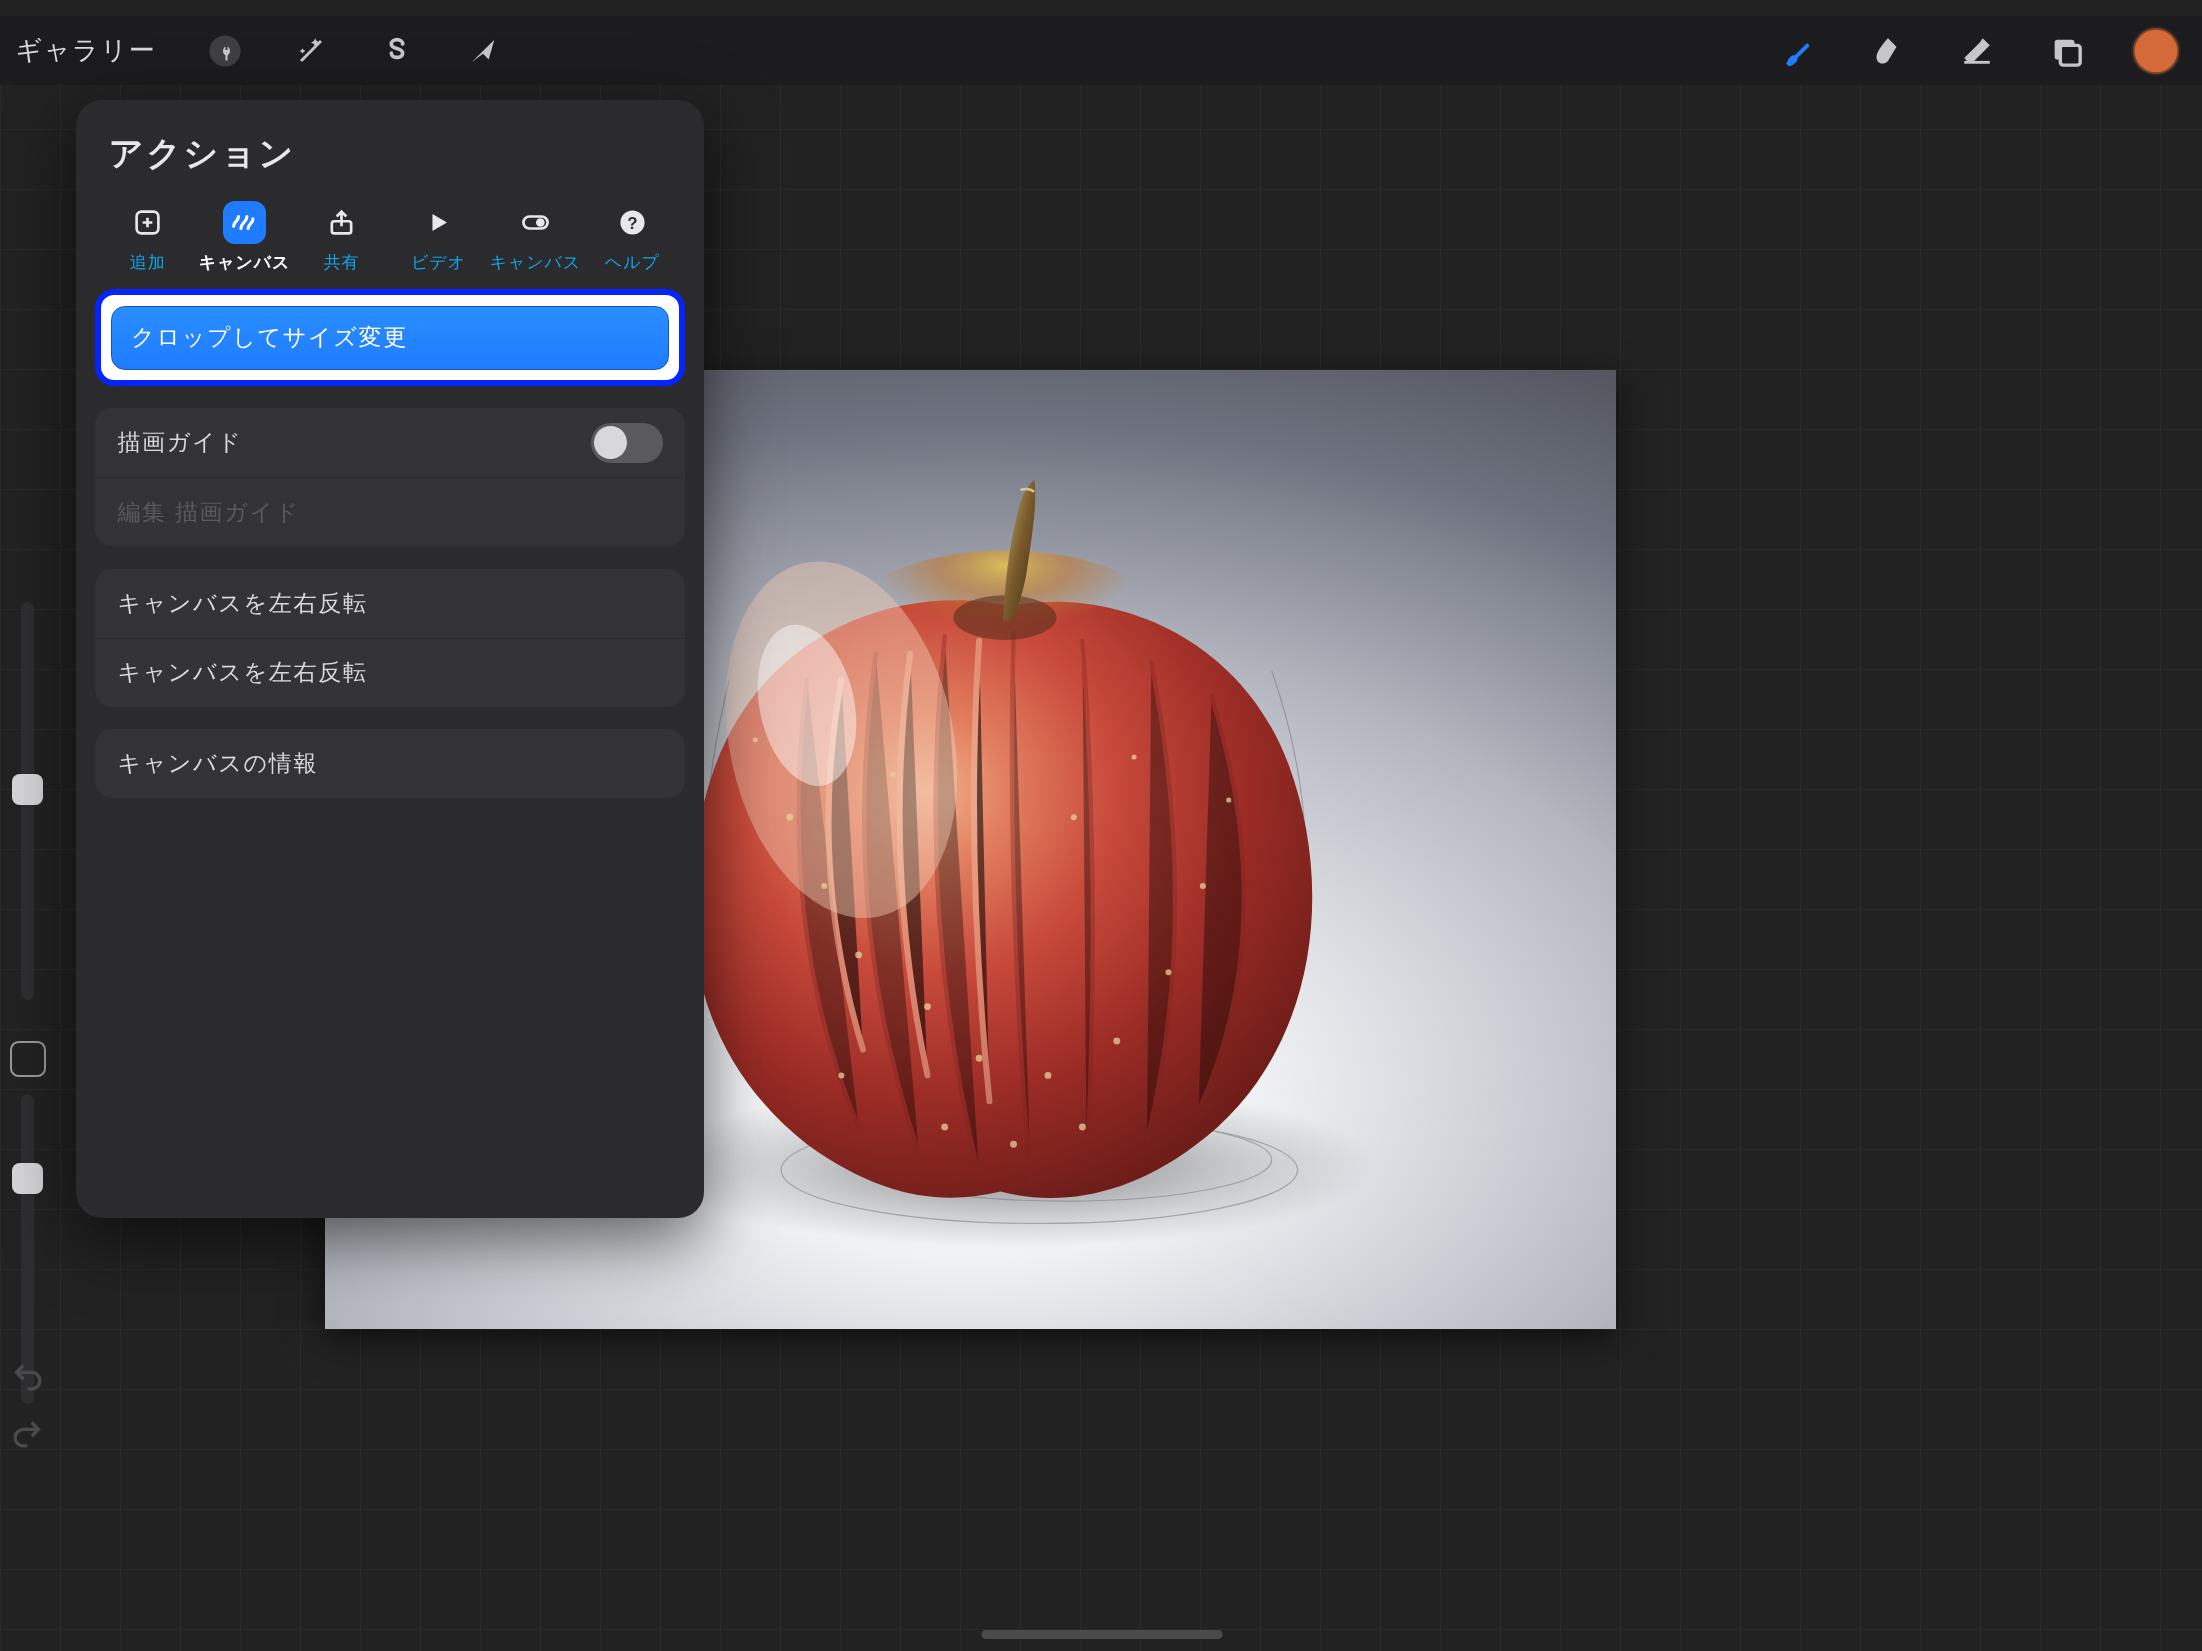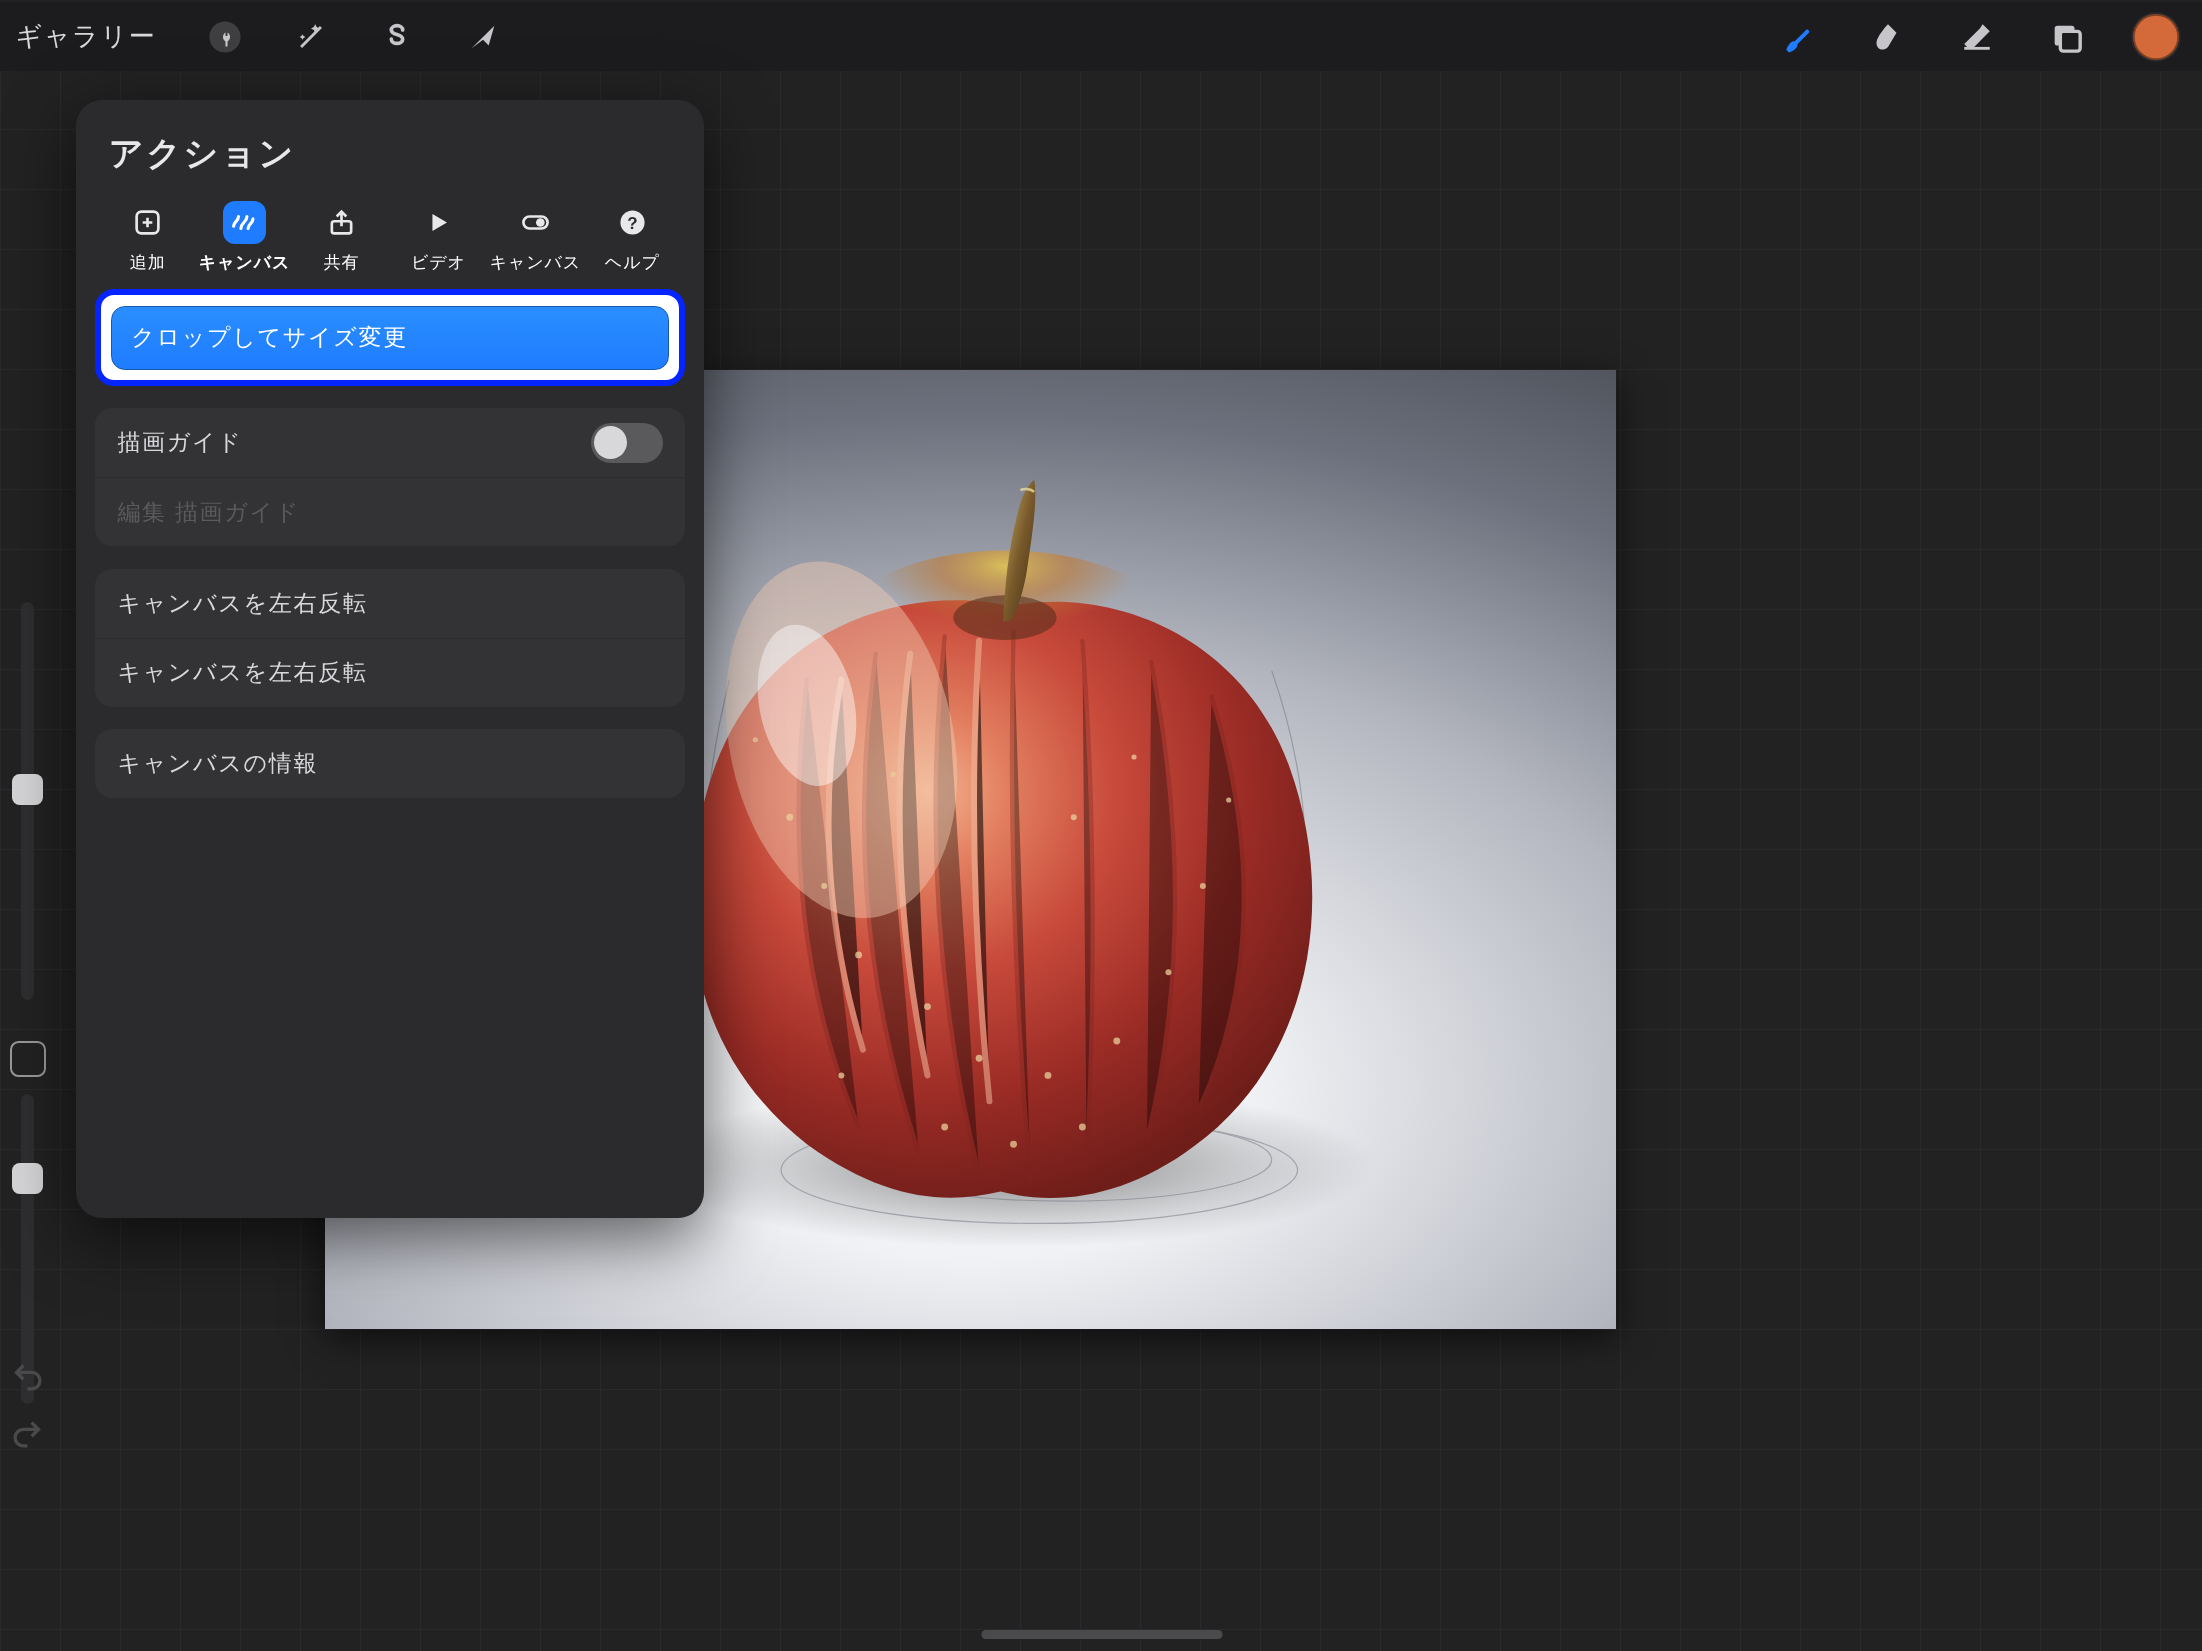--- a/index.html
+++ b/index.html
@@ -1,21 +1,21 @@
 <!DOCTYPE html>
 <html style="font-size:13.8px"><head>
 <meta charset="utf-8">
 <style>
   * { box-sizing: border-box; margin: 0; padding: 0; font-family: -apple-system, "Hiragino Sans", "Hiragino Kaku Gothic ProN", sans-serif; }
   html, body { width: 2203px; height: 1651px; overflow: hidden; }
   body { background: #222222; position: relative; }
 
   
   .toolbar {
-    position: absolute; left: 0; top: 2px; right: 0; height: 69px;
+    position: absolute; left: 0; top: 16px; right: 0; height: 69px;
     background: #1c1c1e;
     display: flex; align-items: center;
     padding: 0 15.5px;
   }
   .toolbar .gallery-label {
     color: #d8d8dc; font-size: 26px; font-weight: 500; letter-spacing: 1.7px;
     margin-right: 26px;
   }
   .toolbar .left-icons, .toolbar .right-icons { display: flex; align-items: center; gap: 0; }
   .toolbar .tool-btn {
@@ -97,21 +97,21 @@
   .panel-tab {
     display: flex; flex-direction: column; align-items: center; gap: 6.9px;
     width: 95px;
   }
   .panel-tab .tab-icon {
     width: 43px; height: 43px; border-radius: 10.3px;
     display: flex; align-items: center; justify-content: center;
     color: #e8e8ea;
   }
   .panel-tab.active .tab-icon { background: #1f7cff; border-radius: 12px; color:#fff; }
-  .panel-tab .tab-label { font-size: 17px; color: #ffffff; letter-spacing: 0.9px; }
+  .panel-tab .tab-label { font-size: 17px; color: #0ea5e9; letter-spacing: 0.9px; }
   .panel-tab.active .tab-label { color: #fff; font-weight: 600; }
   .panel-tab svg { width: 29px; height: 29px; }
 
   .panel-body { margin-top: 15.5px; }
   .highlight-wrap {
     border: 6.9px solid #0524ff; border-radius: 19px; background:#fff;
     padding: 10.3px;
   }
   .highlight-pill {
     background: linear-gradient(#2a8eff,#1f7cff);

